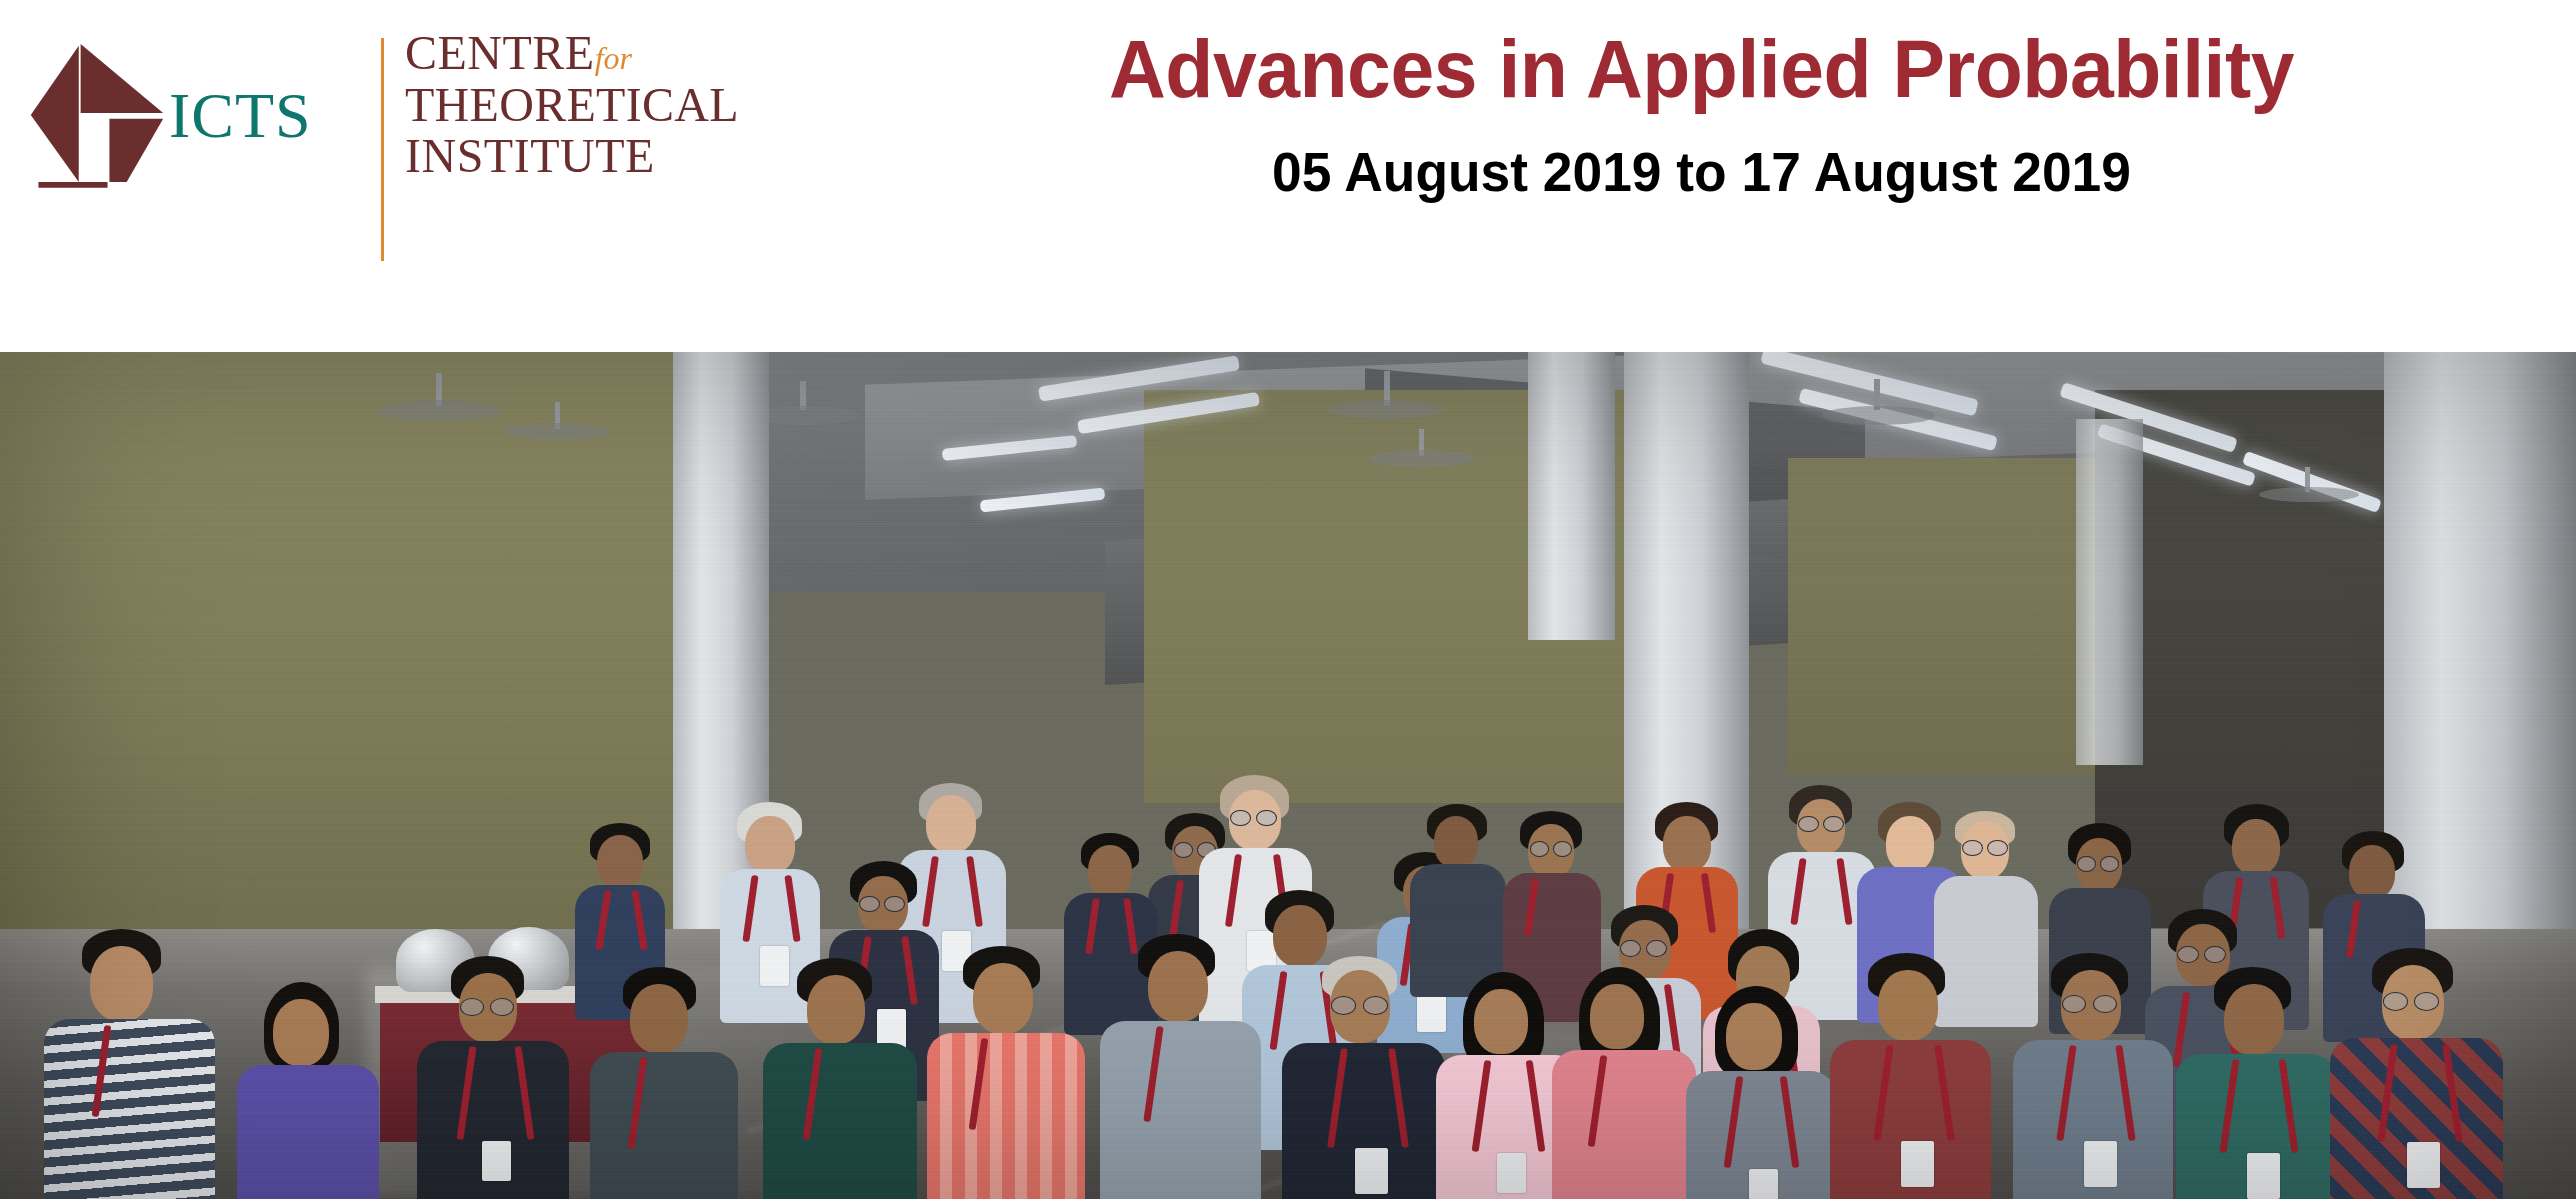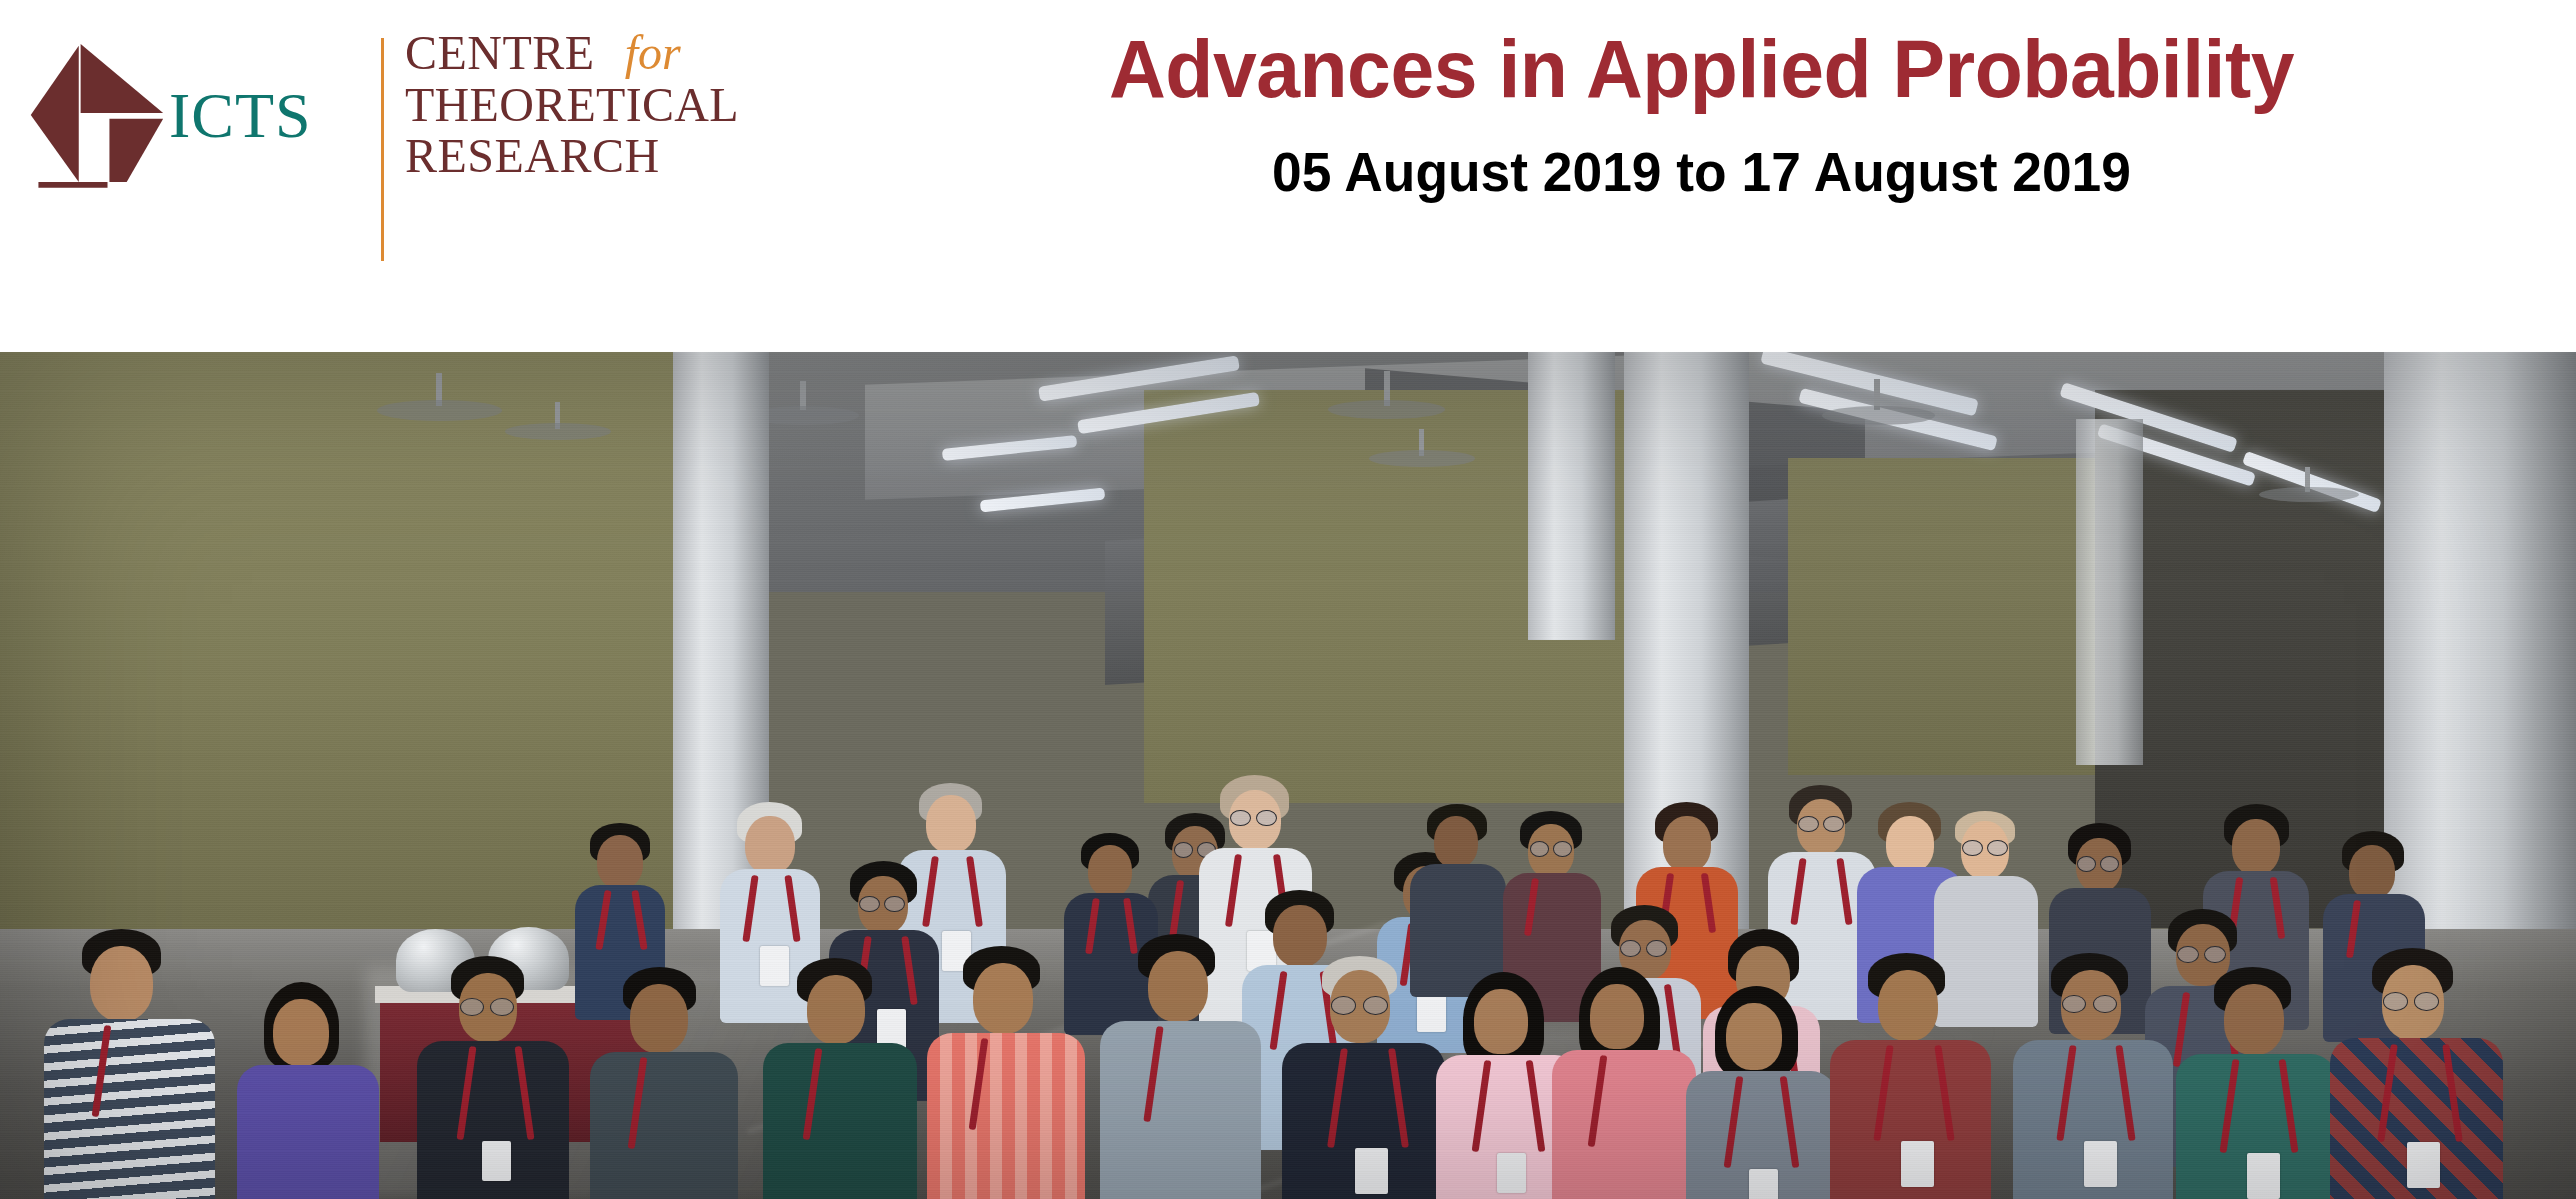--- a/index.html
+++ b/index.html
@@ -90,24 +90,23 @@
     margin-bottom: 5.8px;
   }
   .ll-centre {
     font-size: 48px;
     letter-spacing: 0.5px;
     margin-bottom: 3.8px;
   }
   .ll-centre .for-word {
     font-family: "Liberation Serif", serif;
     font-style: italic;
-    font-size: 48px;
+    font-size: 32px;
     color: #DD8A33;
     letter-spacing: 0;
-    margin-left: 30px;
   }
   .ll-theoretical {
     font-size: 48px;
     letter-spacing: 0.3px;
     margin-bottom: 3.8px;
   }
   .ll-sciences {
     font-size: 48px;
     letter-spacing: 0.5px;
   }
@@ -335,21 +334,21 @@
         </svg>
       </div>
 
       <div class="logo-icts-word">ICTS</div>
 
       <div class="logo-divider"></div>
 
       <div class="logo-lines">
         <span class="logo-line ll-centre"><span>CENTRE</span><span class="for-word">for</span></span>
         <span class="logo-line ll-theoretical">THEORETICAL</span>
-        <span class="logo-line ll-sciences">RESEARCH</span>
+        <span class="logo-line ll-sciences">INSTITUTE</span>
       </div>
 
     </div>
 
     <div class="title-block">
       <div class="event-title">Advances in Applied Probability</div>
       <div class="event-dates">05 August 2019 to 17 August 2019</div>
     </div>
   </div>
 

